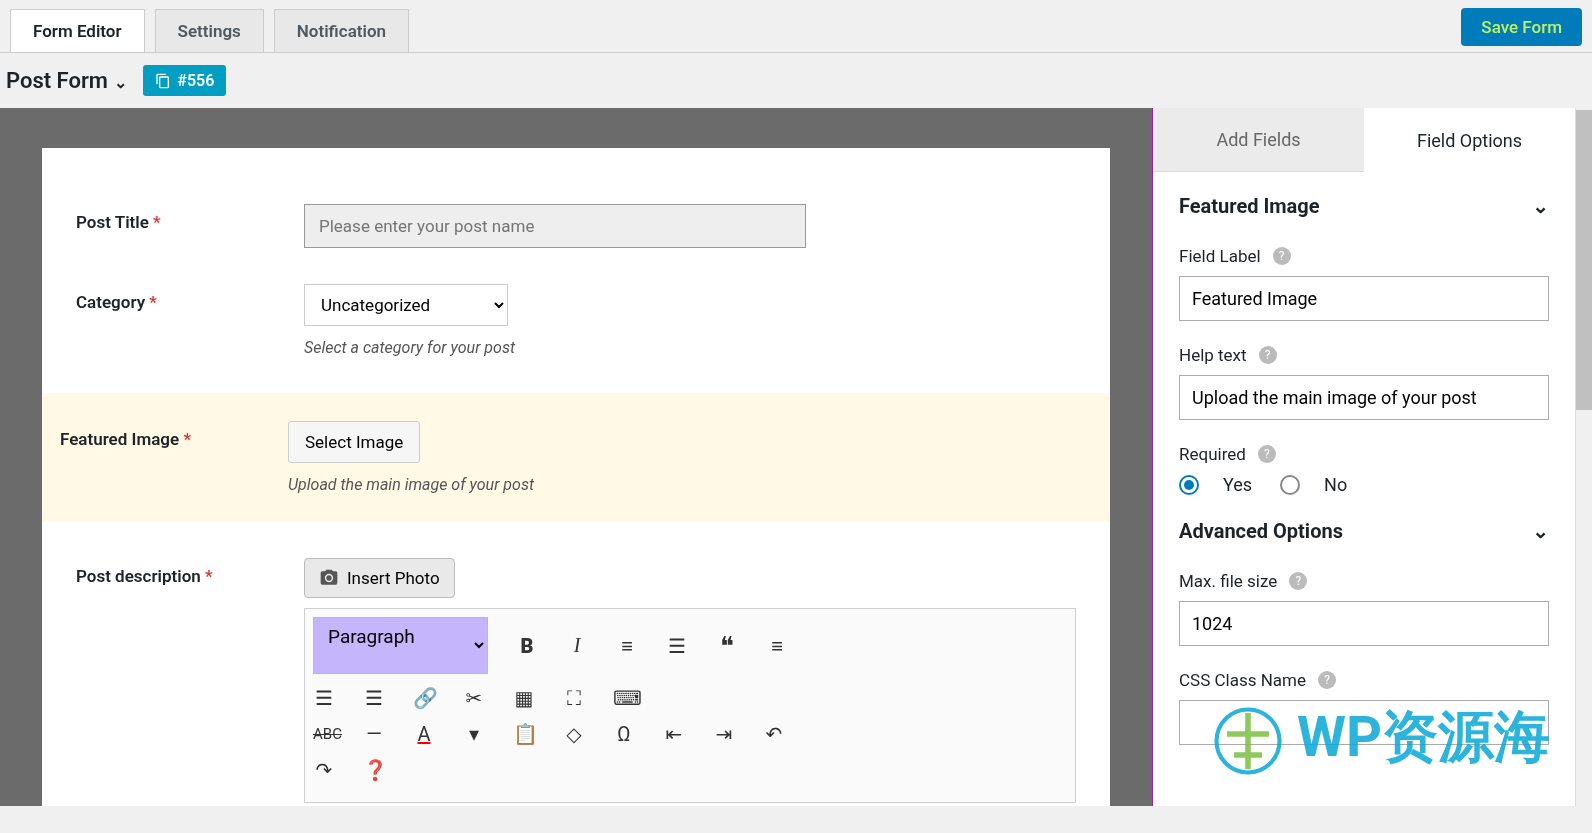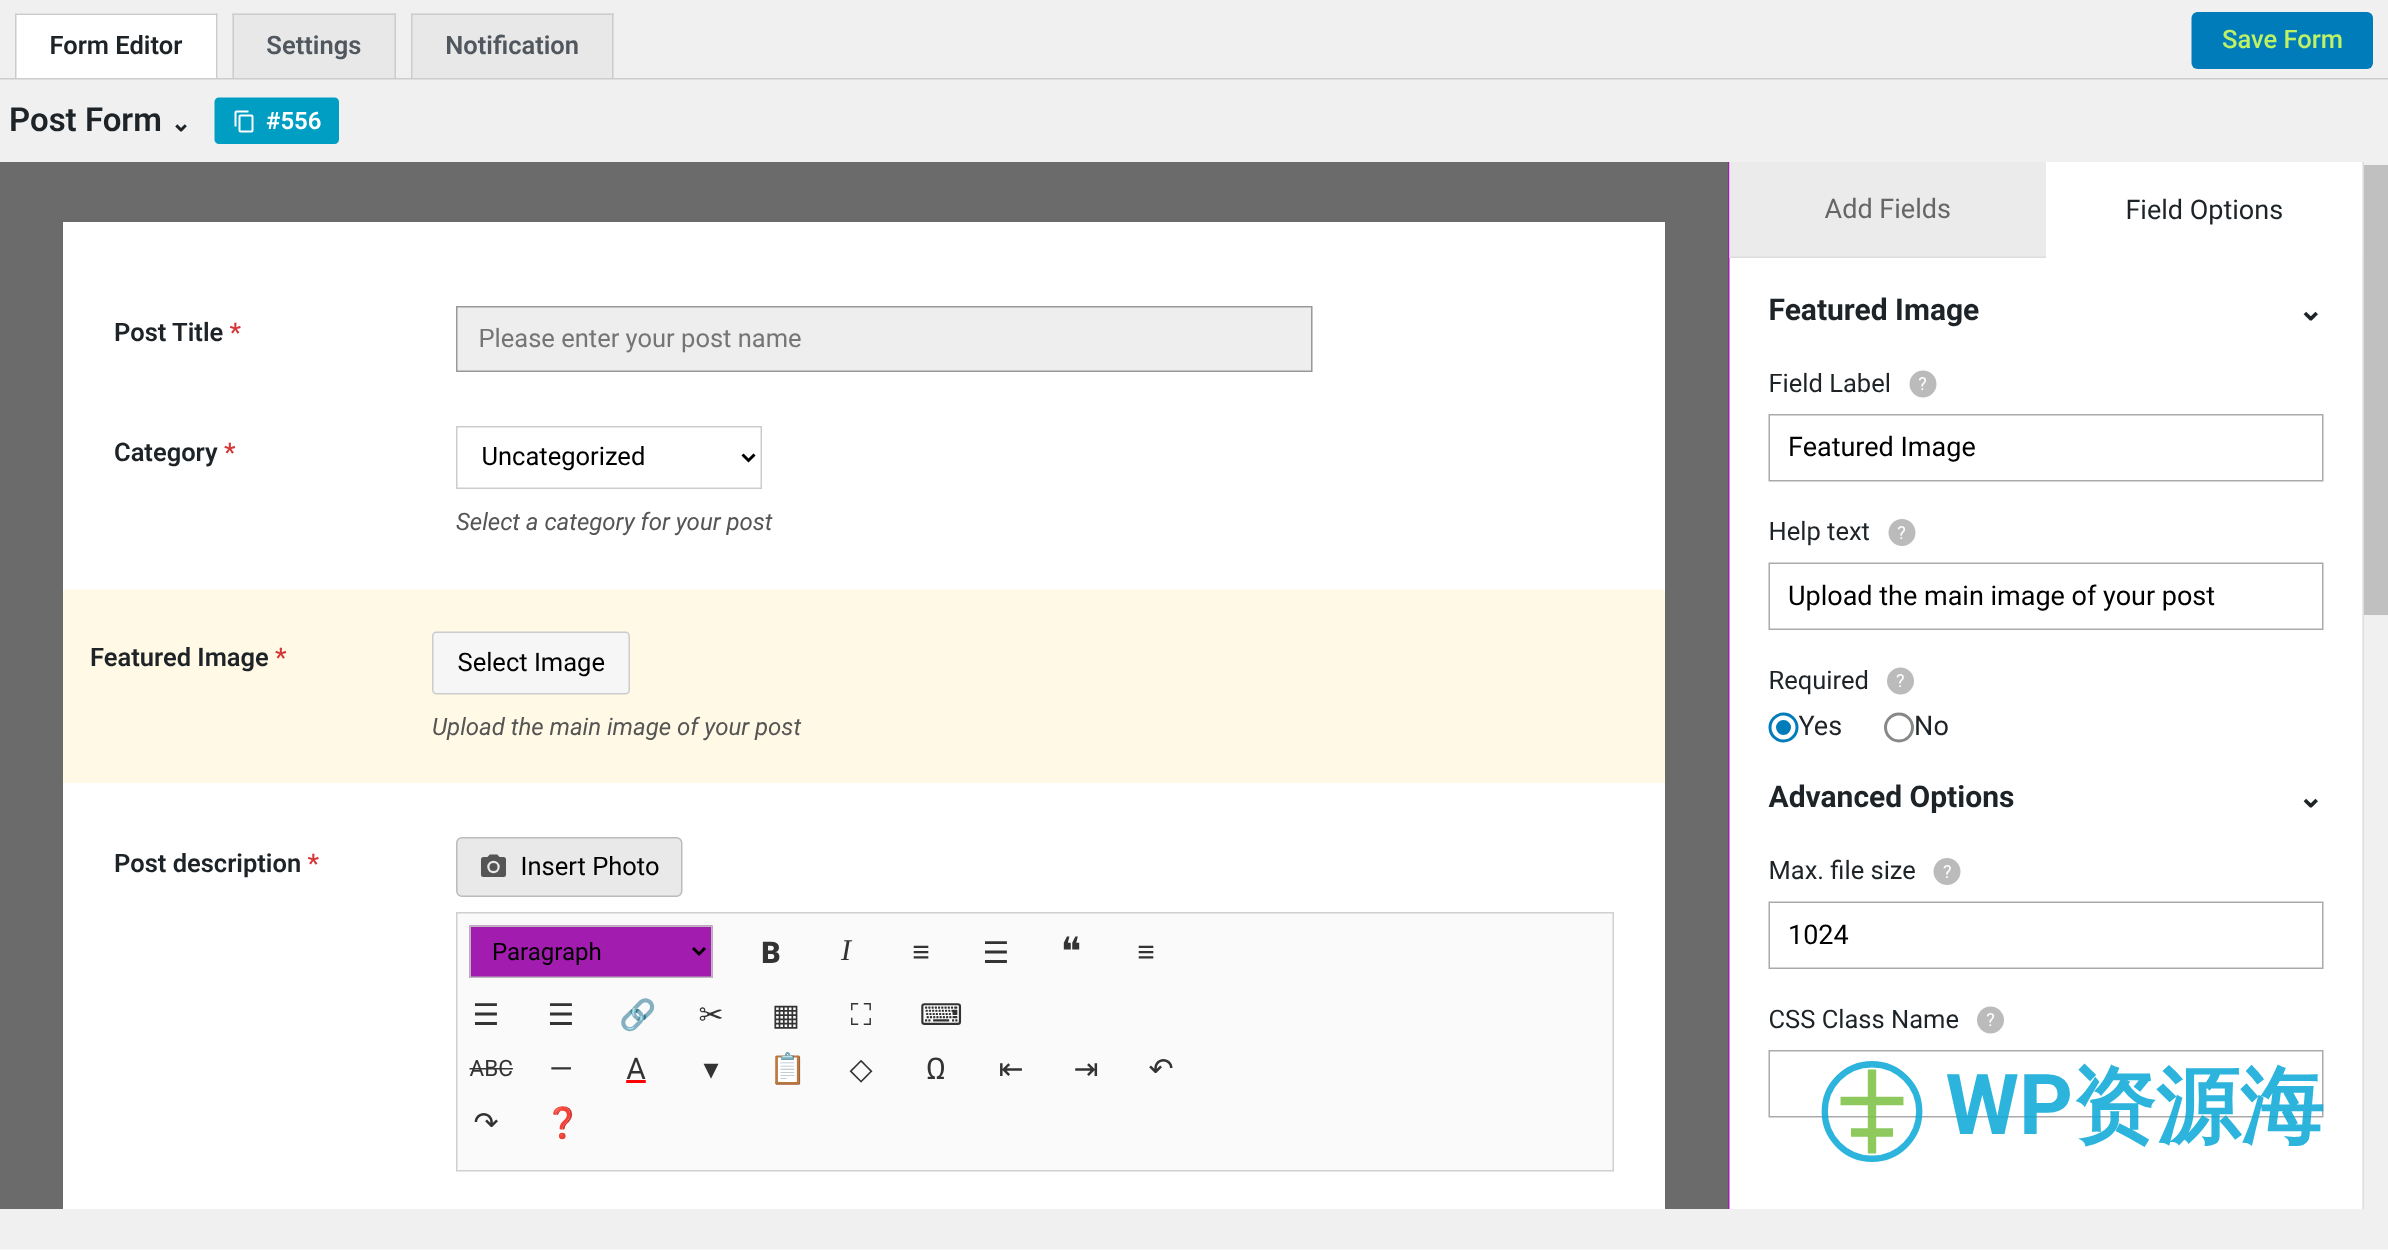--- a/index.html
+++ b/index.html
@@ -14,41 +14,41 @@
 .chev{font-size:16px;margin-left:6px;cursor:pointer}
 .badge{background:#009ec3;color:#fff;padding:6px 12px;border-radius:3px;font-size:16px;font-weight:600;display:flex;align-items:center;gap:6px;cursor:pointer}
 .main{display:flex;height:698px}
 .canvas{flex:1;background:#6b6b6b;padding:40px 42px 0 42px;overflow:hidden;position:relative}
 .card{background:#fff;height:100%;padding:56px 34px 0 34px;overflow:hidden}
 .row{display:flex;margin-bottom:36px;align-items:flex-start}
 .row.hl{background:#fff9e5;margin:0 -34px 36px -34px;padding:28px 18px}
 .lbl{width:228px;font-weight:600;font-size:17px;padding-top:8px}
 .req{color:#d63638}
 .ctrl{flex:1}
-.txt-in{width:571px;padding:11px 14px;border:1px solid #999;background:#eee;font-size:17px;color:#777}
+.txt-in{width:502px;padding:11px 14px;border:1px solid #999;background:#eee;font-size:17px;color:#777}
 .sel{width:204px;padding:9px 12px;border:1px solid #ccc;font-size:17px;background:#fff;cursor:pointer}
 .hint{font-style:italic;color:#555;margin-top:12px;font-size:16px}
 .btn-out{padding:10px 16px;border:1px solid #ccc;background:#f6f6f6;font-size:17px;cursor:pointer;border-radius:3px}
 .ins-photo{border:1px solid #bbb;background:#e9e9e9;padding:9px 14px;font-size:17px;cursor:pointer;display:inline-flex;align-items:center;gap:8px;border-radius:4px}
 .ed-tb{border:1px solid #d0d0d0;margin-top:10px;padding:8px;background:#fafafa}
 .ed-row{display:flex;align-items:center;gap:28px;margin-bottom:12px}
-.para-sel{padding:6px 56px 6px 10px;border:1px solid #bbb;font-size:16px;background:#a21caf;cursor:pointer}
+.para-sel{padding:6px 56px 24px 10px;border:1px solid #bbb;font-size:19px;background:#c4b5fd;cursor:pointer}
 .ic{font-size:20px;cursor:pointer;color:#333;width:22px;text-align:center}
 .side{width:423px;background:#fff;display:flex;flex-direction:column;border-left:1px solid #a21caf}
 .side-tabs{display:flex;height:64px}
 .side-tab{flex:1;display:flex;align-items:center;justify-content:center;font-size:18px;color:#666;background:#ebebeb;border-bottom:1px solid #ddd;cursor:pointer}
 .side-tab.active{background:#fff;color:#1d2327;border-bottom:none}
 .side-body{padding:22px 26px;overflow-y:auto;flex:1;position:relative}
 .sec-head{display:flex;justify-content:space-between;align-items:center;font-size:20px;font-weight:700;margin-bottom:28px;cursor:pointer}
 .fld{margin-bottom:24px}
 .fld-lbl{font-size:17px;margin-bottom:10px;display:flex;align-items:center;gap:12px}
 .hq{width:18px;height:18px;border-radius:50%;background:#bbb;color:#fff;font-size:12px;display:inline-flex;align-items:center;justify-content:center}
 .fld-in{width:100%;padding:11px 12px;border:1px solid #aaa;font-size:18px}
 .radios{display:flex;gap:28px;margin-top:10px}
-.rad{display:flex;align-items:center;gap:0;font-size:18px;cursor:pointer}
+.rad{display:flex;align-items:center;gap:24px;font-size:18px;cursor:pointer}
 .rad-c{width:20px;height:20px;border:2px solid #888;border-radius:50%;display:flex;align-items:center;justify-content:center}
 .rad-c.on{border-color:#007cba}
 .rad-dot{width:10px;height:10px;background:#007cba;border-radius:50%}
 .water{position:absolute;bottom:30px;left:60px;font-size:56px;font-weight:700;pointer-events:none;color:#08a8d8;opacity:.85}
 .scroll-v{width:17px;background:#f0f0f0;border-left:1px solid #ddd}
 .scroll-thumb{background:#c0c0c0;width:100%;height:300px;margin-top:2px}
 </style>
 </head>
 <body>
 

